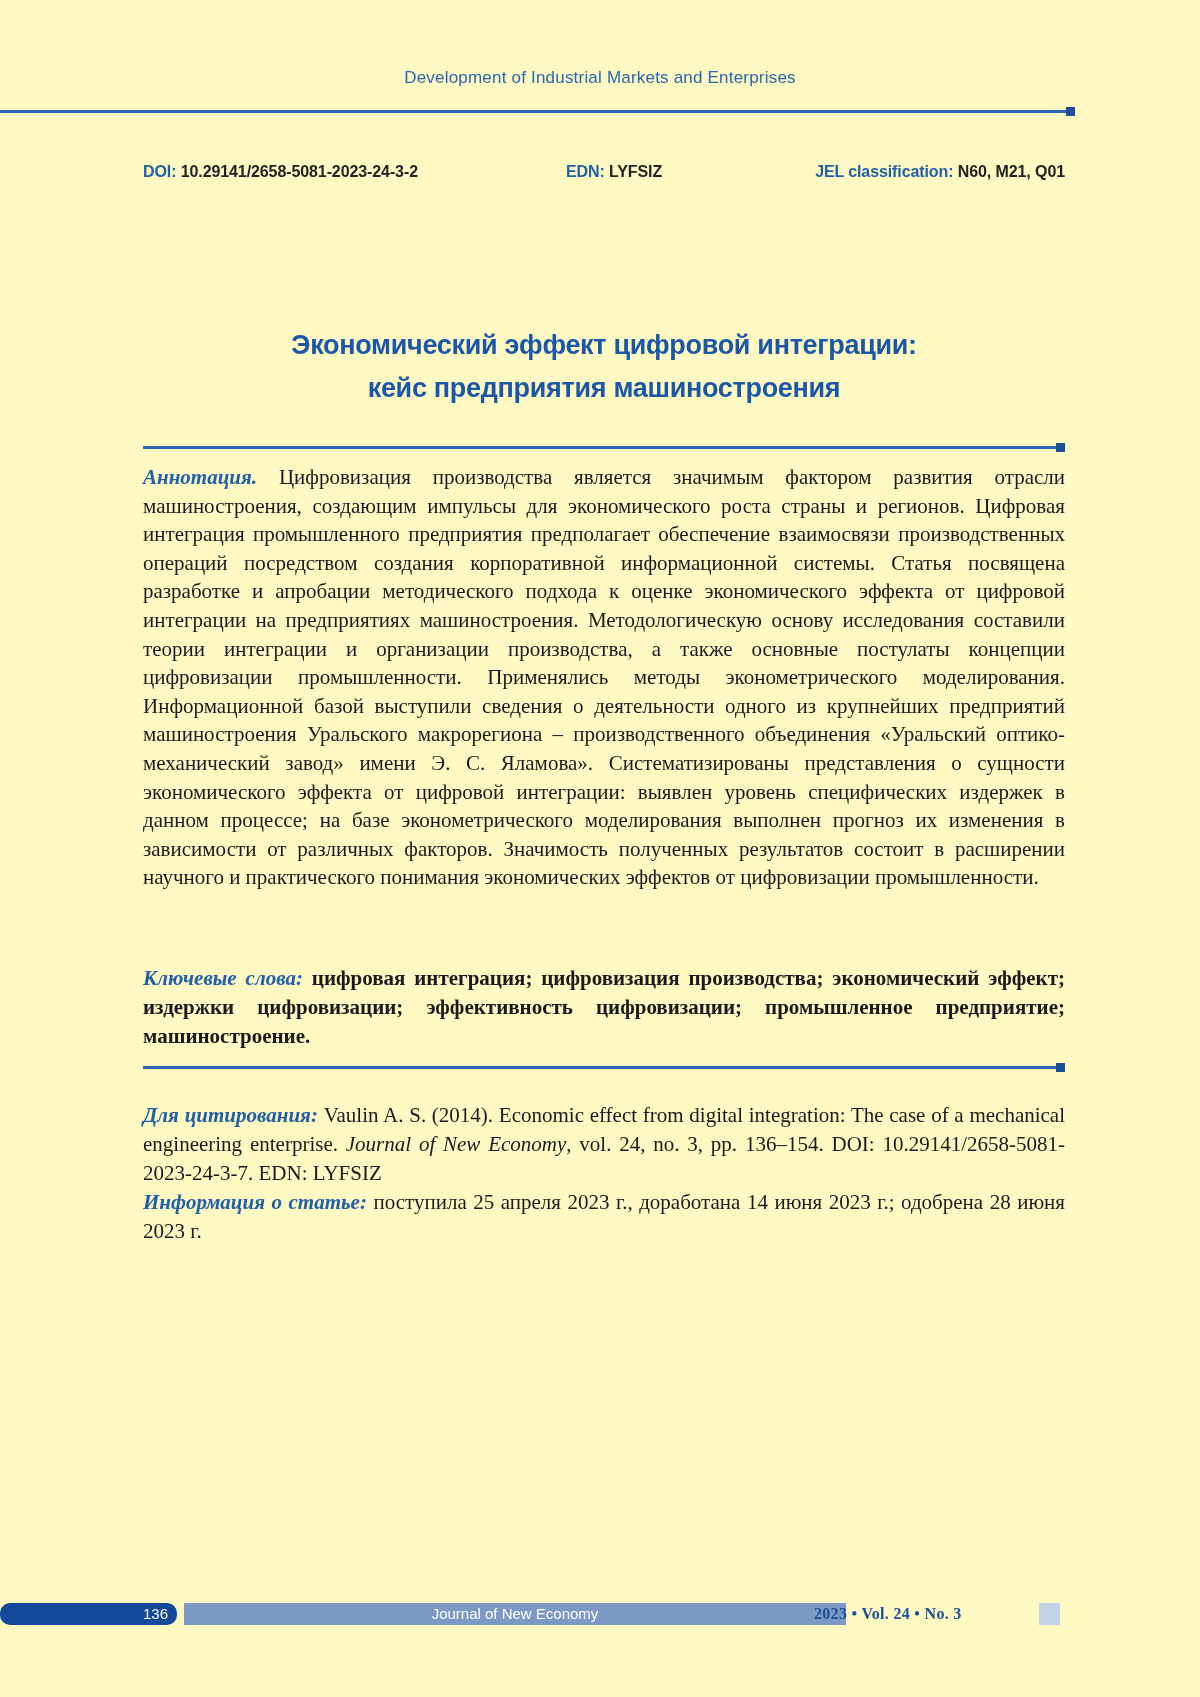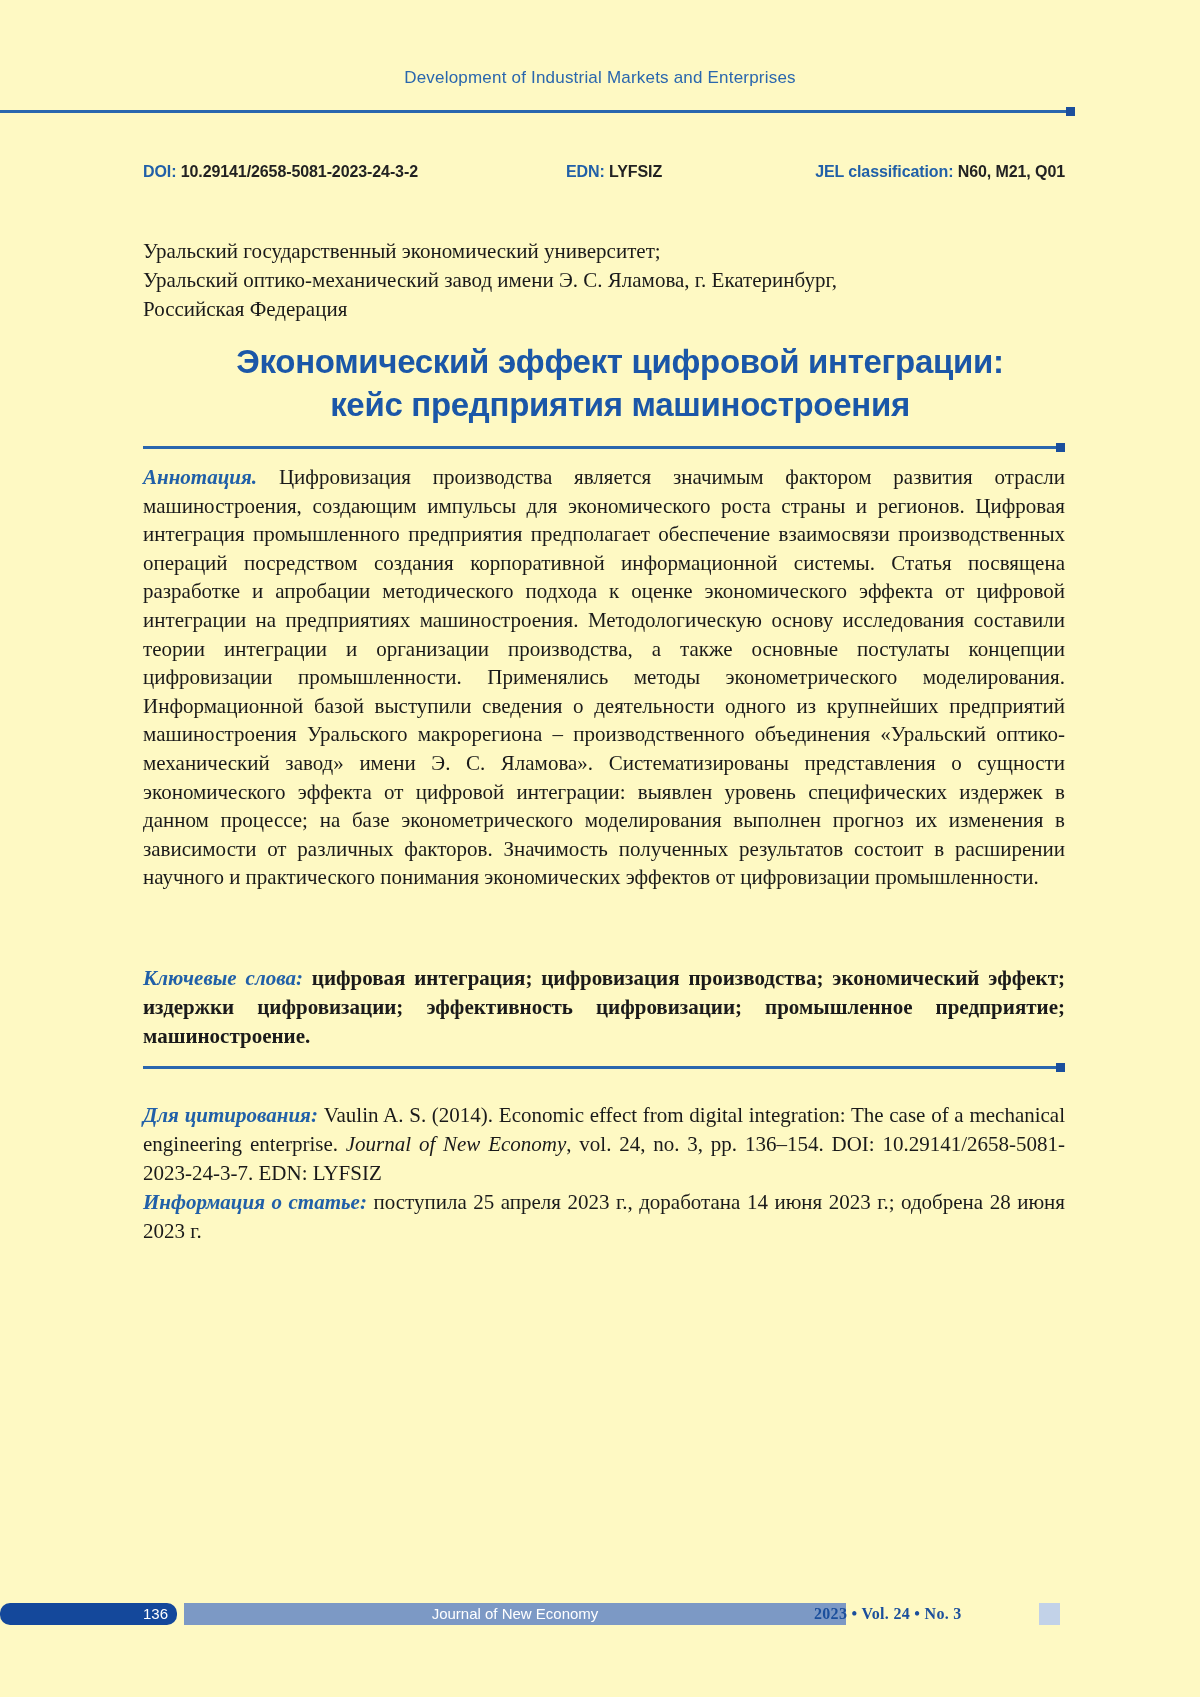--- a/index.html
+++ b/index.html
@@ -54,25 +54,25 @@
     position: absolute; top: 237px; left: 143px; width: 922px;
     display: flex;
     font-size: 21px; line-height: 29px;
   }
   .author-name { width: 157px; font-weight: 700; color: #2160a8; }
   .affiliation { flex: 1; }
 
   
   .title {
     position: absolute; top: 324px; left: 143px; width: 922px;
-    margin: 16px;
+    margin: 0;
     text-align: center;
     font-family: "Liberation Sans", sans-serif;
     font-weight: 700;
-    font-size: 33px;
+    font-size: 27px;
     line-height: 43px;
     letter-spacing: -0.3px;
     color: #1b57a8;
   }
 
   
   .abstract {
     position: absolute; top: 463px; left: 143px; width: 922px;
     margin: 0;
     font-size: 21px; line-height: 28.6px;
@@ -152,25 +152,20 @@
       <span class="meta-label">EDN:</span>
       <span class="meta-value">LYFSIZ</span>
     </div>
     <div class="meta-jel">
       <span class="meta-label">JEL classification:</span>
       <span class="meta-value">N60, M21, Q01</span>
     </div>
   </div>
 
   <div class="author-block">
-    <div class="affiliation">
-      <div>Уральский государственный экономический университет;</div>
-      <div>Уральский оптико-механический завод имени Э. С. Яламова, г. Екатеринбург,</div>
-      <div>Российская Федерация</div>
-    </div>
   </div>
 
   <h1 class="title"><span>Экономический эффект цифровой интеграции:</span><br><span>кейс предприятия машиностроения</span></h1>
 
   <div class="rule rule-abstract">
     <span class="rule-cap"></span>
   </div>
 
   <p class="abstract">
     <span class="lbl">Аннотация.</span>

